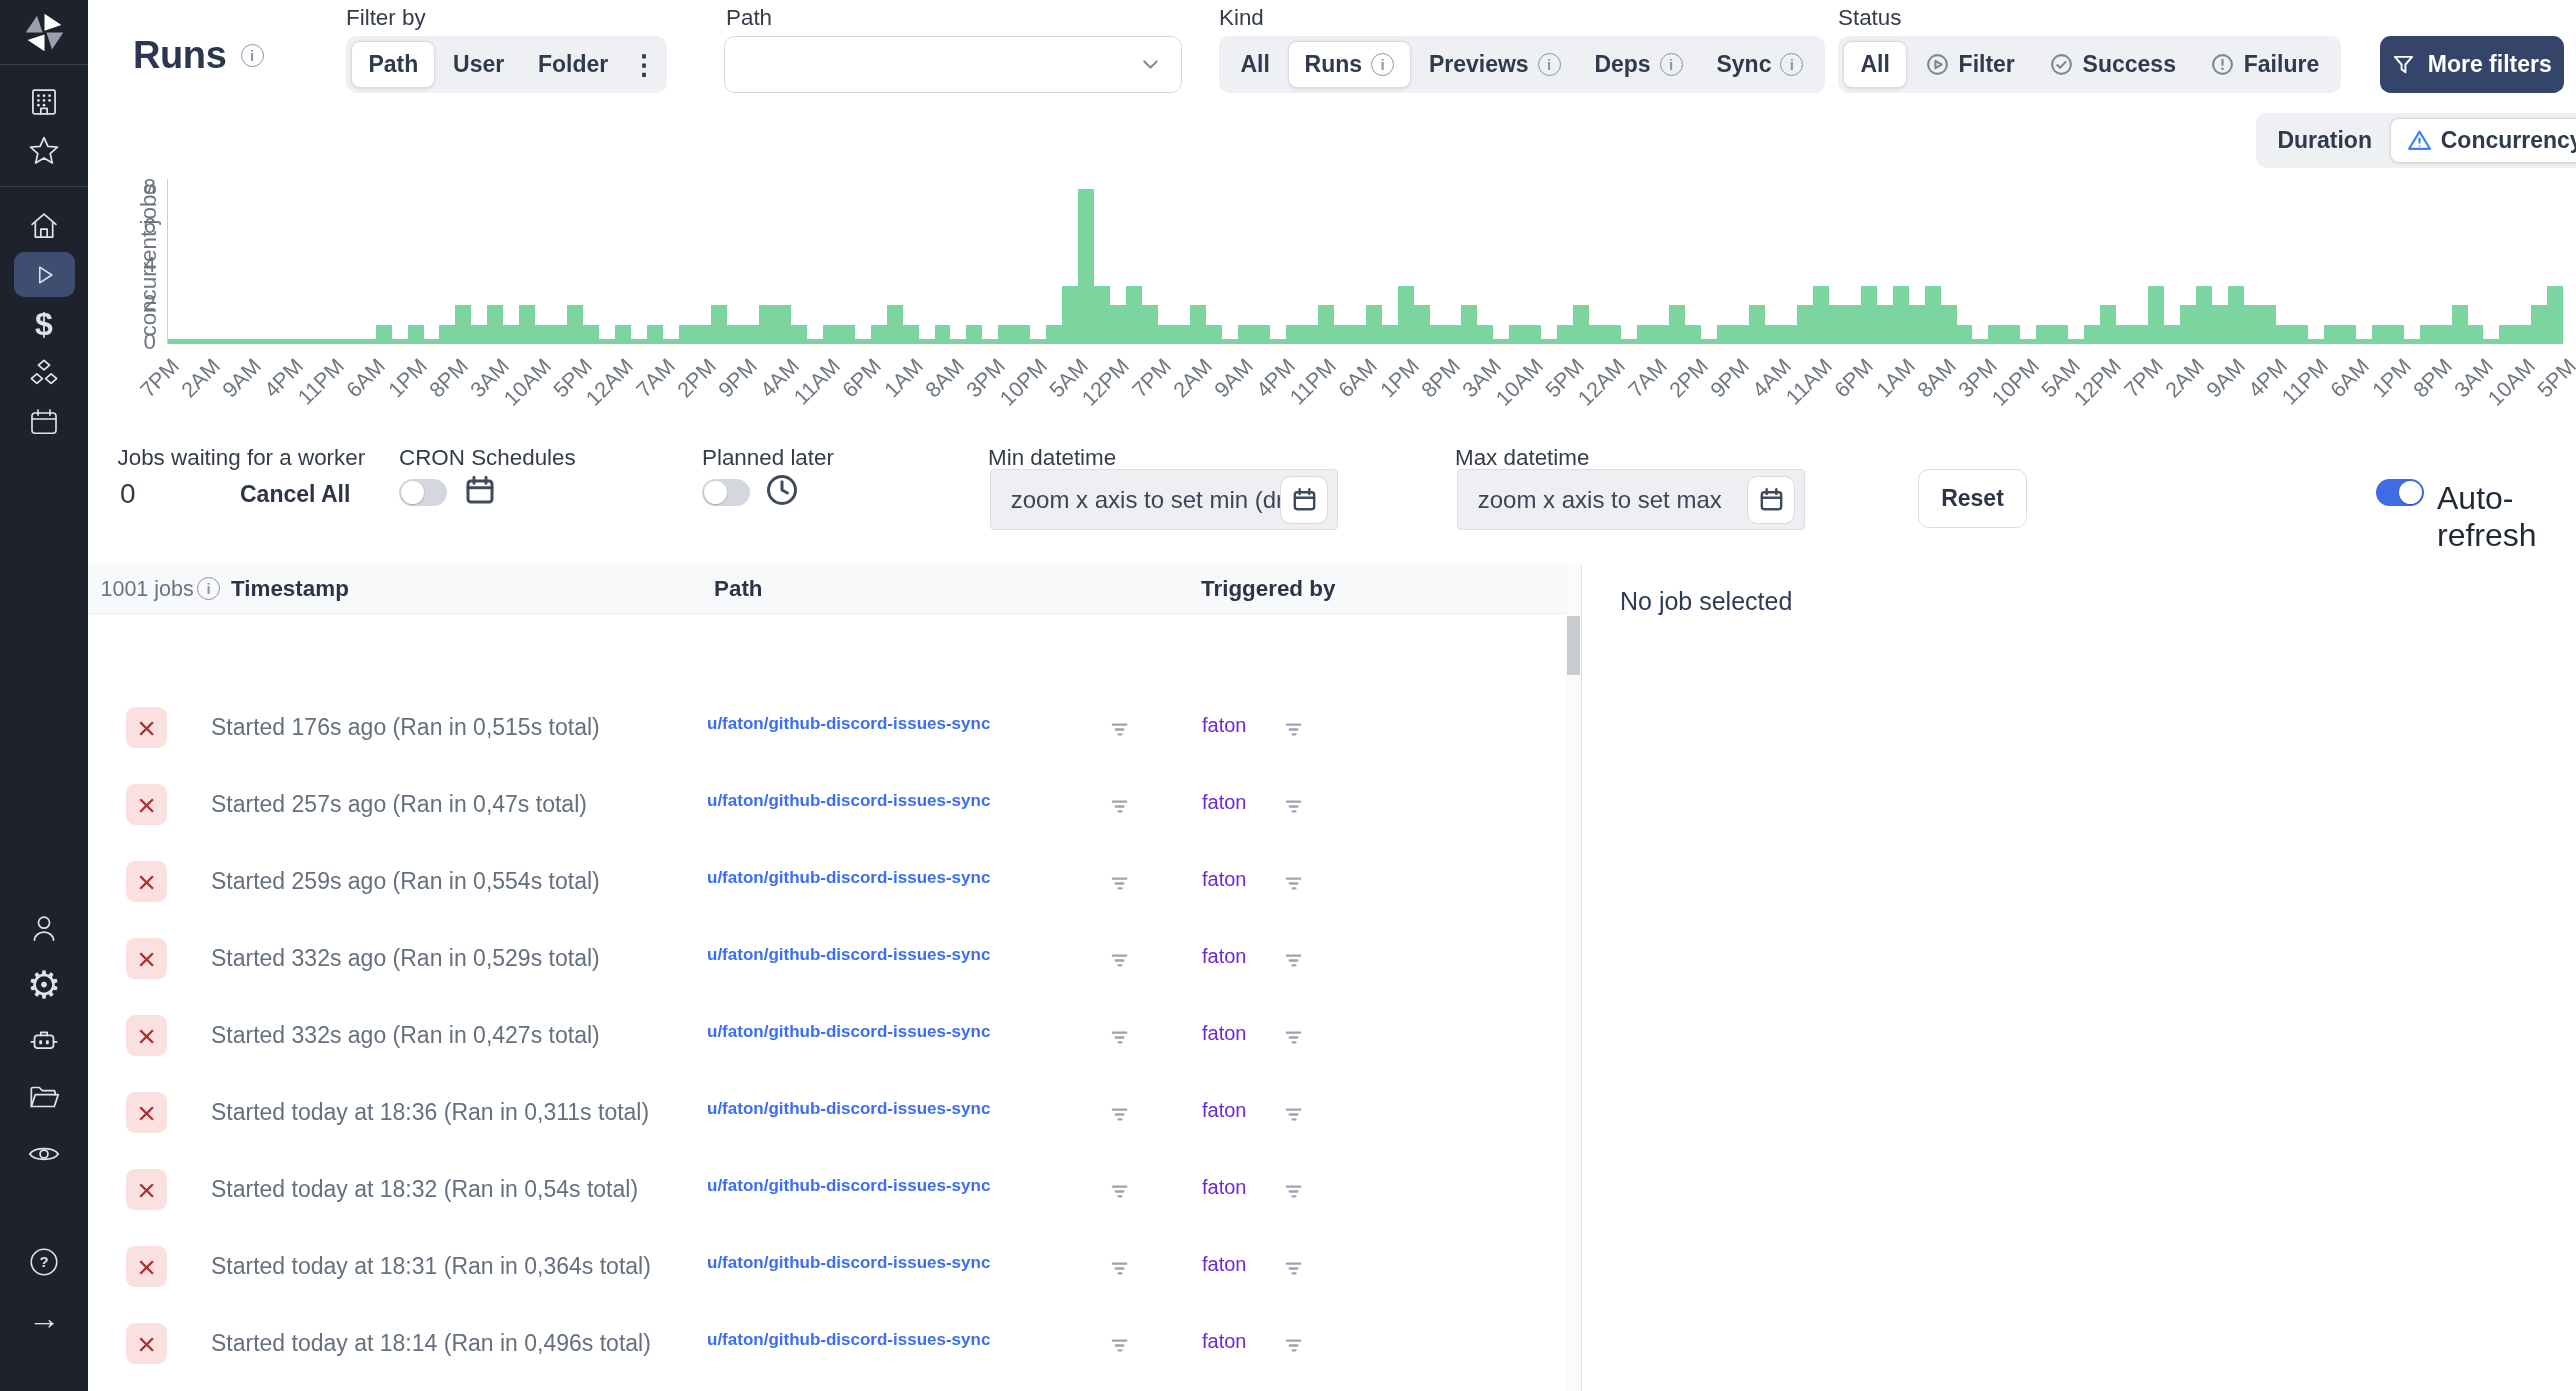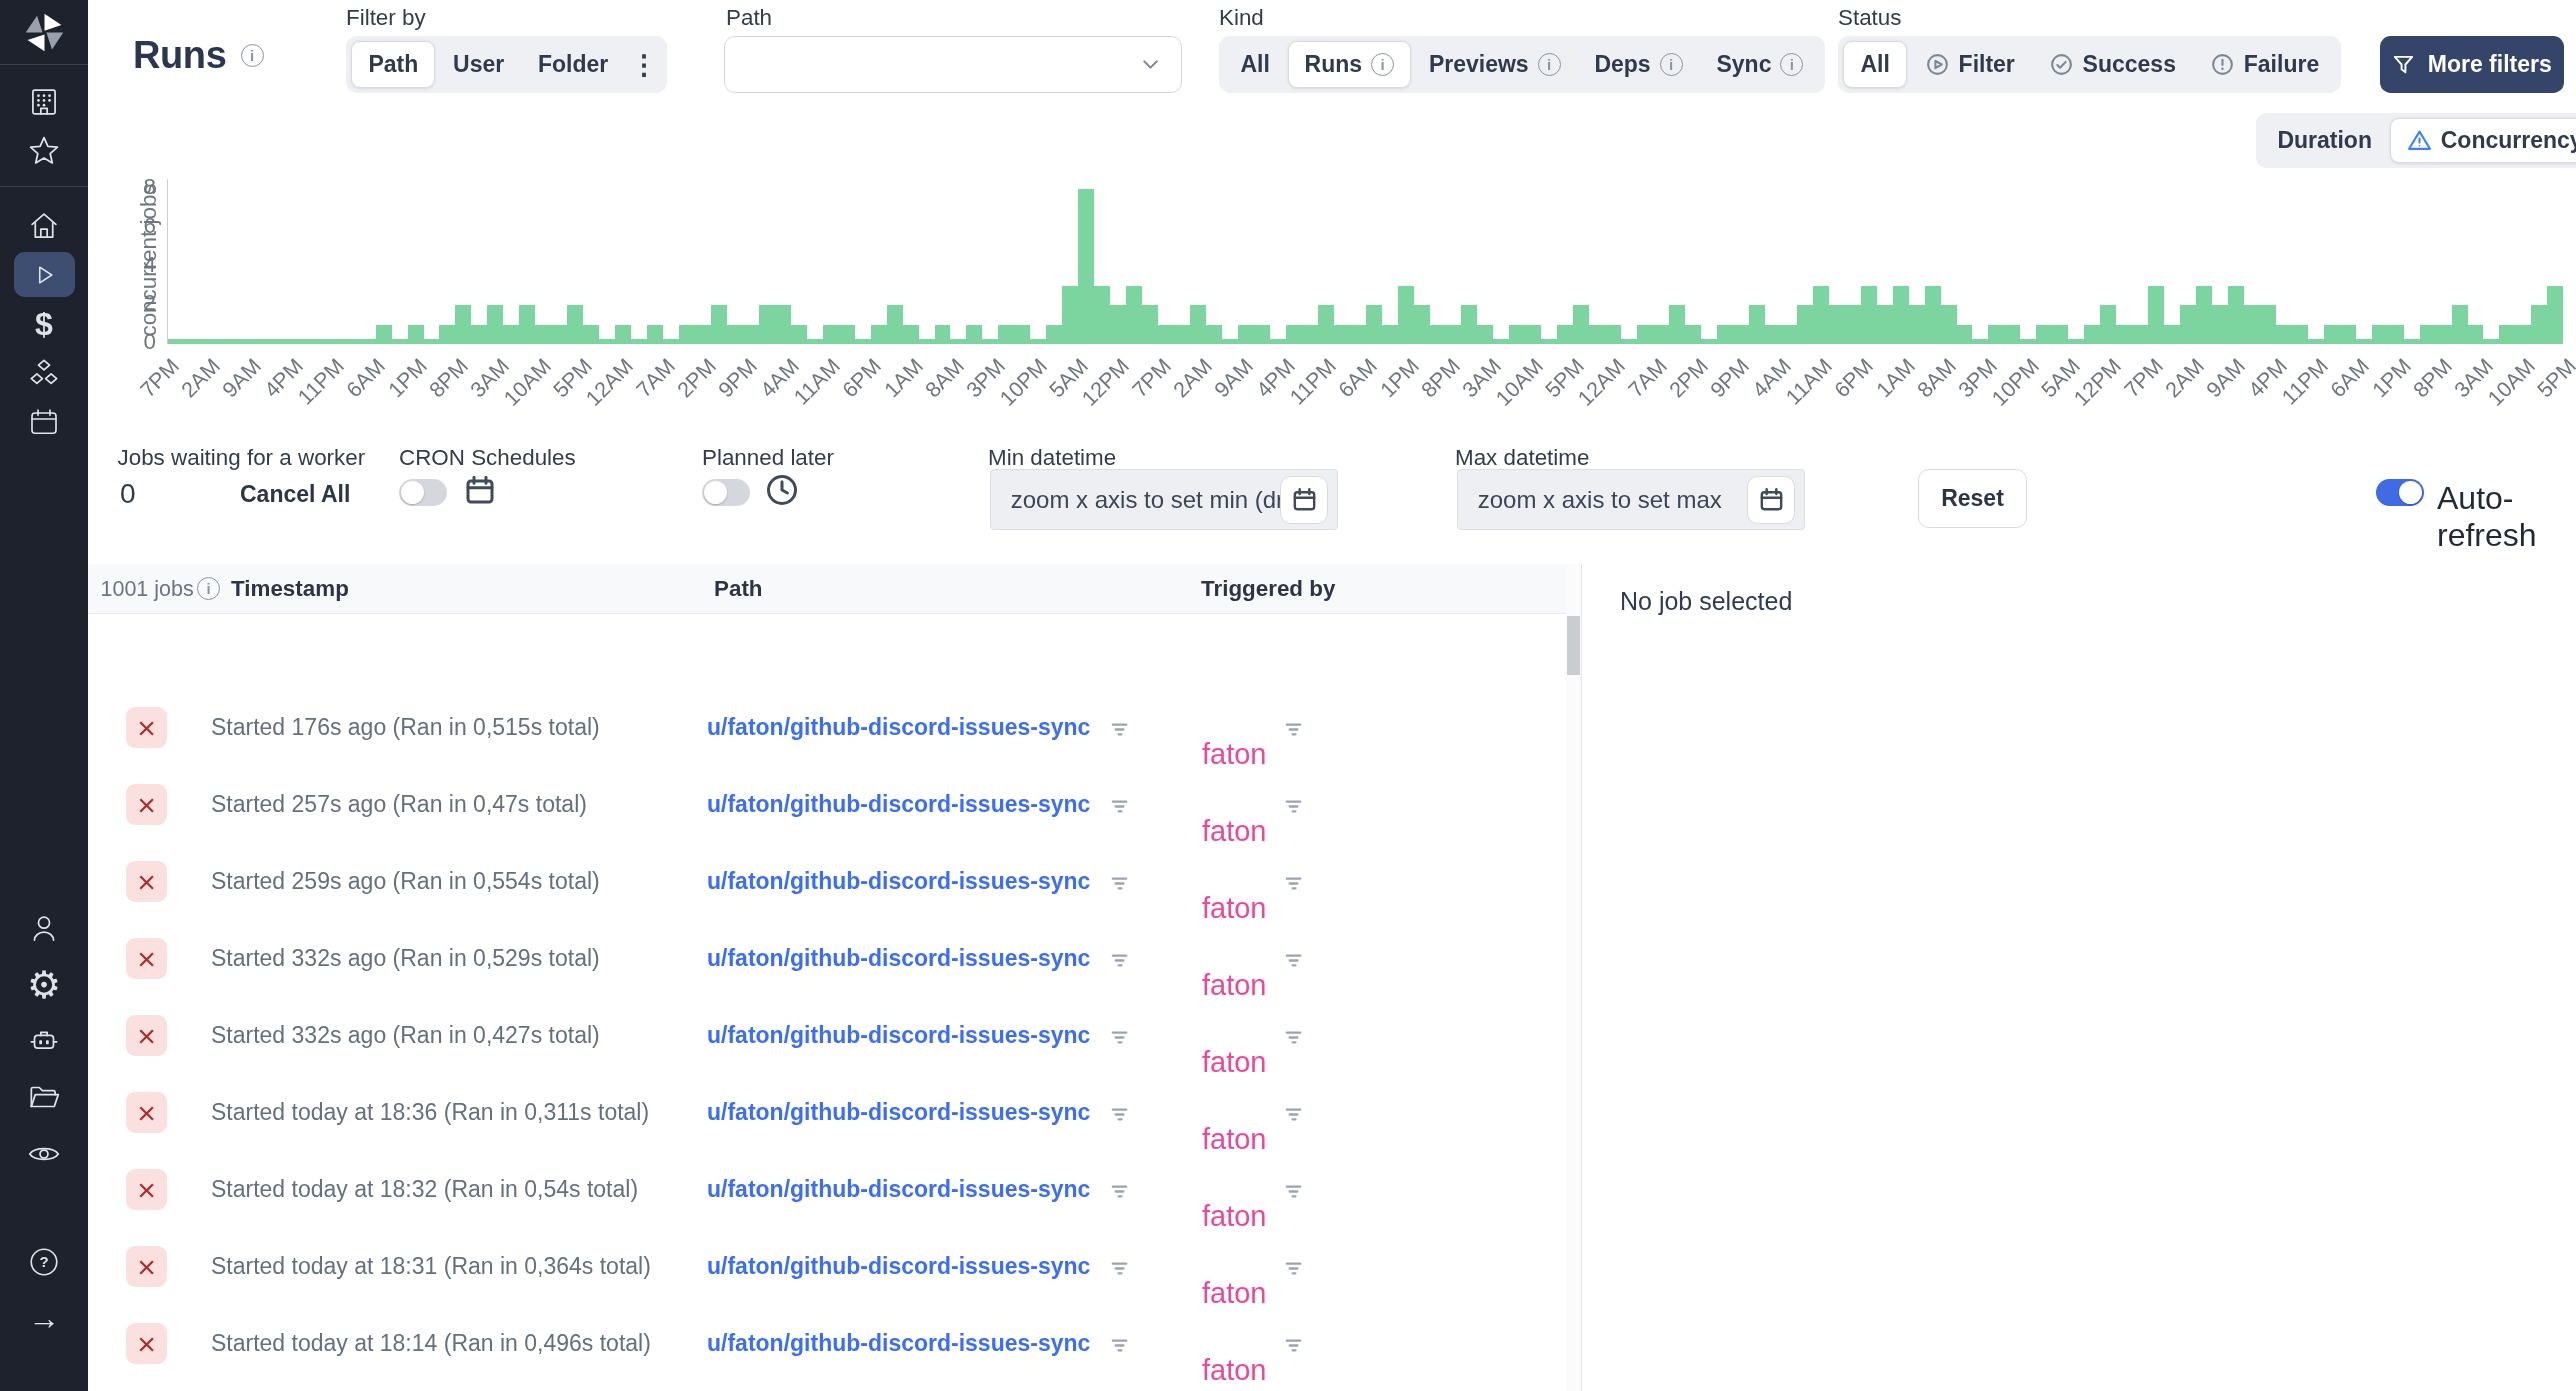--- a/index.html
+++ b/index.html
@@ -97,23 +97,23 @@
   .t-group { position:absolute; left:0; top:63px; width:1478px; height:50px; background:#f8f9fb;
     display:flex; align-items:center; }
   .t-group span { margin-left:29.5px; font-size:24px; font-weight:700; color:#2c3547; }
   .t-rows { position:absolute; left:0; top:125px; width:1478px; }
   .t-row { position:relative; height:77px; cursor:pointer; }
   .x-badge { position:absolute; left:38px; top:18px; width:41px; height:41px; background:#fbe0e0;
     border-radius:9px; display:flex; align-items:center; justify-content:center;
     font-size:32px; color:#ab2e2e; line-height:1; }
   .x-badge::before { content:"\D7"; }
   .t-time { position:absolute; left:123px; top:25px; font-size:23px; color:#64707f; white-space:nowrap; }
-  .t-path { position:absolute; left:619px; top:25px; font-size:23px; font-weight:700; color:#3b6ef5;
+  .t-path { position:absolute; left:619px; top:25px; font-size:17px; font-weight:700; color:#3b6ef5;
     white-space:nowrap; cursor:pointer; }
-  .t-user { position:absolute; left:1114px; top:25px; font-size:29px; color:#ec4899;margin-top:24px; }
+  .t-user { position:absolute; left:1114px; top:25px; font-size:20px; color:#6d28d9; }
   .flt { position:absolute; top:29px; cursor:pointer; }
   .flt svg { stroke:#9aa4b2; fill:none; stroke-width:2.4; stroke-linecap:round; }
 
   .sb-track { position:absolute; left:1478px; top:0; width:15px; height:827px; background:#fbfbfc; }
   .sb-thumb { position:absolute; left:0.9px; top:52px; width:13.4px; height:59px; background:#c9ccd1; cursor:grab; }
   .v-div { position:absolute; left:1493px; top:564px; width:0.9px; height:827px; background:#e2e5ea; }
 
   .detail { position:absolute; left:1494px; top:564px; width:995px; height:827px; background:#fff; }
   .detail-empty { position:absolute; left:38px; top:23px; font-size:25px; color:#2f3a55; }
 </style>

